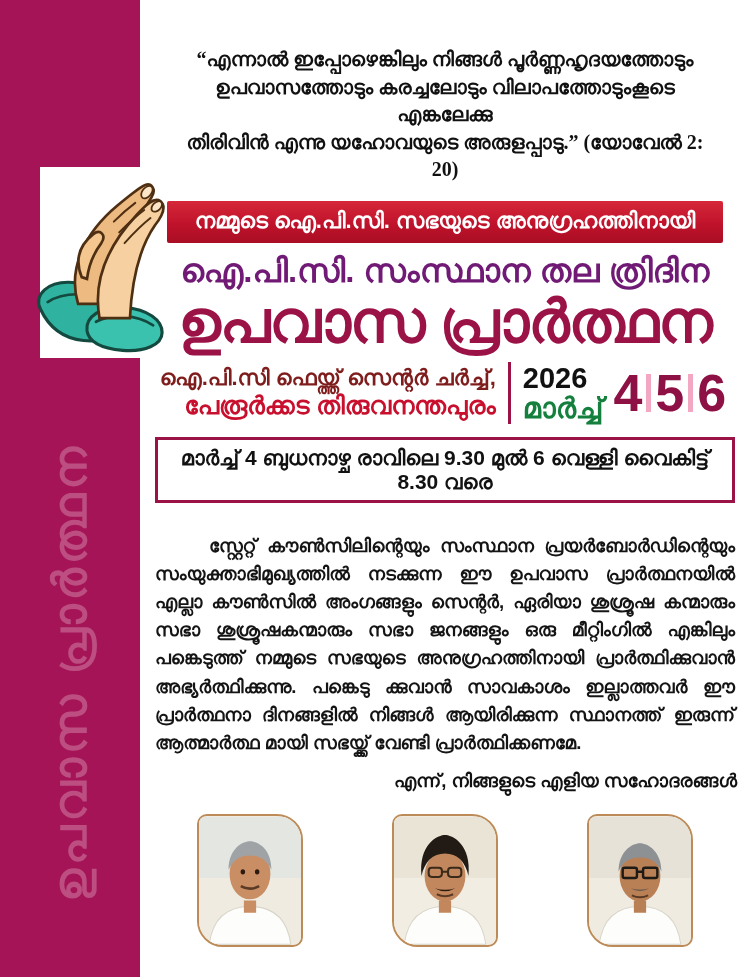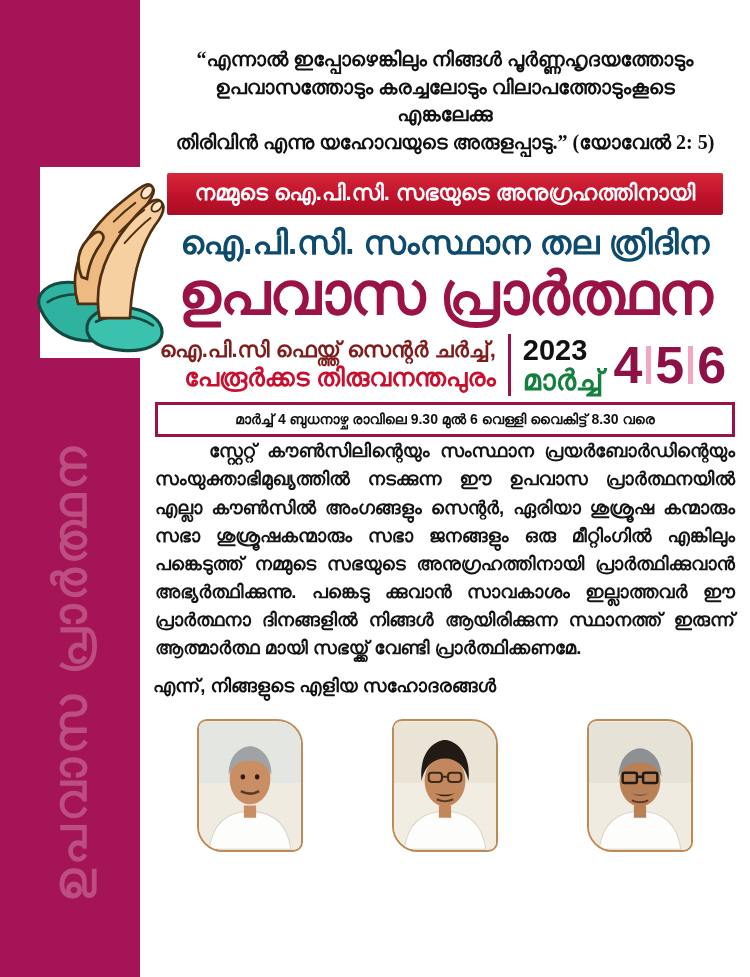--- a/index.html
+++ b/index.html
@@ -33,48 +33,48 @@
     font-size:20px; font-weight:bold; color:#111; line-height:1.38;
     font-family:"Liberation Serif","DejaVu Serif",serif;
   }
 
   .banner {
     margin:17px auto 4px; width:fit-content; padding:7px 28px 9px;
     background:linear-gradient(180deg,#D62839 0%, #C0122B 55%, #A90E24 100%);
     color:#ffffff; font-size:22px; font-weight:bold; text-align:center; border-radius:2px;
   }
 
-  .title-1 { margin-top:9px; text-align:center; font-size:33px; font-weight:bold; color:#0c4a6e; }
+  .title-1 { margin-top:9px; text-align:center; font-size:33px; font-weight:bold; color:#701a75; }
   .title-2 { margin-top:2px; text-align:center; font-size:59px; font-weight:bold; color:#9B1247; line-height:1.0; letter-spacing:-1px; }
 
   .when-row { margin-top:10px; display:flex; justify-content:center; align-items:center; gap:12px; }
   .venue { text-align:right; }
   .venue-1 { font-size:22px; font-weight:bold; color:#7f1d1d; }
   .venue-2 { font-size:25px; font-weight:bold; color:#C8102E;text-align:right; }
   .vdiv { width:3px; height:62px; background:#9B1247; }
   .date-block { display:flex; align-items:center; gap:6px; }
   .ym { display:flex; flex-direction:column; line-height:1.05; }
   .year { font-size:29px; font-weight:bold; color:#111; }
   .month { font-size:29px; font-weight:bold; color:#15803d; }
   .days { display:flex; align-items:center; }
   .day { font-size:52px; font-weight:bold; color:#8E1145; line-height:1; padding:0 4px; }
   .day-sep { width:5px; height:38px; background:#F4A7C3; }
 
   .time-box {
-    margin:6px 2px 0; border:3px solid #9B1247; background:#ffffff;
-    text-align:center; padding:6px 4px; font-size:14px; font-weight:bold; color:#111;
-  }
-
-  .body-text { margin-top:0; padding:0 2px; color:#141414; }
+    margin:13px 2px 0; border:3px solid #9B1247; background:#ffffff;
+    text-align:center; padding:6px 4px; font-size:21px; font-weight:bold; color:#111;
+  }
+
+  .body-text { margin-top:29px; padding:0 2px; color:#141414; }
   .body-text p {
     text-align:justify; font-size:18.5px; font-weight:bold; line-height:1.52;
     text-indent:54px;
   }
 
-  .signoff { margin-top:13px; text-align:left; font-size:18.5px; font-weight:bold; color:#111; }
+  .signoff { margin-top:13px; text-align:right; font-size:18.5px; font-weight:bold; color:#111; }
 
   .people-row { margin-top:22px; display:flex; justify-content:center; }
   .person { width:195px; display:flex; flex-direction:column; align-items:center; }
   .photo {
     width:106px; height:133px; border:2px solid #BD8B57; overflow:hidden;
     border-radius:10px 26px 10px 26px; background:#F4EDE2;
   }
   .photo svg { display:block; width:100%; height:100%; }
 </style>
 </head>
@@ -108,37 +108,37 @@
       <ellipse cx="133" cy="27" rx="5" ry="8" transform="rotate(40 133 27)" fill="#FBE6C8" stroke="#4F2F12" stroke-width="2"></ellipse>
       <ellipse cx="144" cy="43" rx="4.5" ry="7" transform="rotate(45 144 43)" fill="#FBE6C8" stroke="#4F2F12" stroke-width="2"></ellipse>
     </svg>
   </div>
 
   <div class="content">
 
     <div class="quote">
       <div>“എന്നാൽ ഇപ്പോഴെങ്കിലും നിങ്ങൾ പൂർണ്ണഹൃദയത്തോടും</div>
       <div>ഉപവാസത്തോടും കരച്ചലോടും വിലാപത്തോടുംകൂടെ എങ്കലേക്കു</div>
-      <div>തിരിവിൻ എന്നു യഹോവയുടെ അരുളപ്പാടു.” (യോവേൽ 2: 5)</div>
+      <div>തിരിവിൻ എന്നു യഹോവയുടെ അരുളപ്പാടു.” (യോവേൽ 2: 20)</div>
     </div>
 
     <div class="banner">നമ്മുടെ ഐ.പി.സി. സഭയുടെ അനുഗ്രഹത്തിനായി</div>
 
     <div class="title-1">ഐ.പി.സി. സംസ്ഥാന തല ത്രിദിന</div>
     <div class="title-2">ഉപവാസ പ്രാർത്ഥന</div>
 
     <div class="when-row">
       <div class="venue">
         <div class="venue-1">ഐ.പി.സി ഫെയ്ത്ത് സെന്റർ ചർച്ച്,</div>
         <div class="venue-2">പേരൂർക്കട തിരുവനന്തപുരം</div>
       </div>
       <div class="vdiv"></div>
       <div class="date-block">
         <div class="ym">
-          <span class="year">2023</span>
+          <span class="year">2026</span>
           <span class="month">മാർച്ച്</span>
         </div>
         <div class="days">
           <span class="day">4</span>
           <span class="day-sep"></span>
           <span class="day">5</span>
           <span class="day-sep"></span>
           <span class="day">6</span>
         </div>
       </div>

